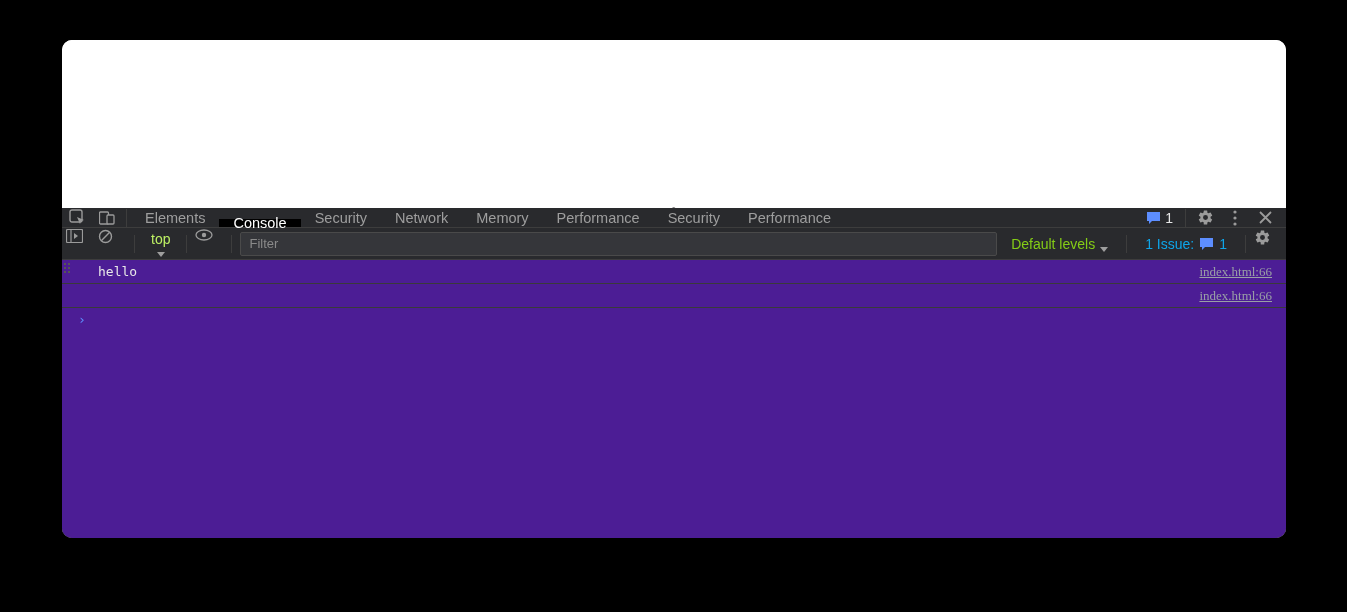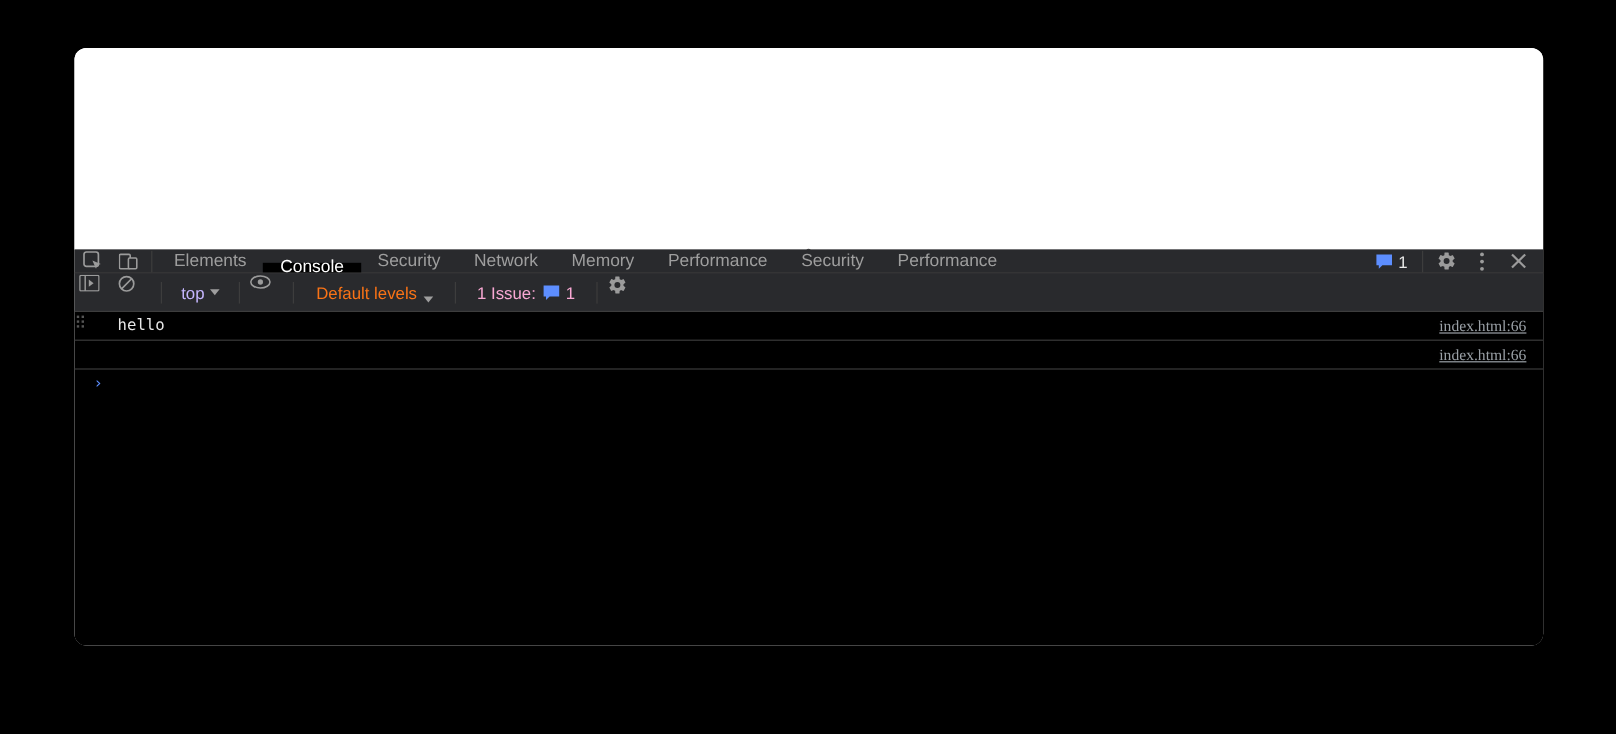--- a/index.html
+++ b/index.html
@@ -94,24 +94,25 @@
     display: flex; align-items: center;
     height: 32px;
     background: #292a2d;
     border-bottom: 1px solid #3d3d3d;
     padding: 0 4px;
     gap: 4px;
   }
   .toolbar .iconbtn { width: 28px; height: 30px; }
   .context-select {
     display: flex; align-items: center;
-    color: #c4b5fd;
+    color: #bef264;
     padding: 0 8px;
     cursor: pointer;
     gap: 5px;
+    flex-direction: column;
   }
   .tri-down {
     width: 0; height: 0;
     border-left: 4px solid transparent;
     border-right: 4px solid transparent;
     border-top: 5px solid #9e9e9e;
   }
   .filter-input {
     flex: 1;
     height: 24px;
@@ -121,34 +122,34 @@
     color: #ddd;
     padding: 0 8px;
     font-size: 13px;
     outline: none;
   }
   .filter-input::placeholder { color: #8a8a8a; }
   .levels {
     display: flex; align-items: flex-end;
     gap: 5px;
     padding: 0 10px;
-    color: #f97316;
+    color: #84cc16;
     cursor: pointer;
   }
   .issue-link {
     display: flex; align-items: center;
     gap: 5px;
     padding: 0 10px;
-    color: #f9a8d4;
+    color: #0ea5e9;
     cursor: pointer;
   }
   .issue-link .chat { color: #7aa0ff; }
   .console-body {
     flex: 1;
-    background: #000000;
+    background: #4c1d95;
     font-family: Menlo, Consolas, monospace;
     font-size: 13px;
     overflow-y: auto;
   }
   .log-row {
     display: flex;
     align-items: center;
     height: 24px;
     border-bottom: 1px solid #3a3a3a;
     padding: 0 10px 0 36px;
@@ -266,20 +267,21 @@
         <span class="tri-down"></span>
       </div>
       <div class="divider"></div>
       <div class="iconbtn">
         <svg width="18" height="12" viewBox="0 0 18 12">
             <ellipse cx="9" cy="6" rx="8" ry="5" fill="none" stroke="#9b9b9b" stroke-width="1.3"></ellipse>
             <circle cx="9" cy="6" r="2.2" fill="#9b9b9b"></circle>
           </svg>
       </div>
       <div class="divider"></div>
+      <input class="filter-input" placeholder="Filter" style="">
       <div class="levels">
         <span>Default levels</span>
         <span class="tri-down"></span>
       </div>
       <div class="divider"></div>
       <div class="issue-link">
         <span>1 Issue:</span>
         <span class="chat">
           <svg width="15" height="14" viewBox="0 0 15 14">
               <path d="M1 1 h13 v9 h-8 l-3 3 v-3 h-2 z" fill="#5d8eff"></path>

